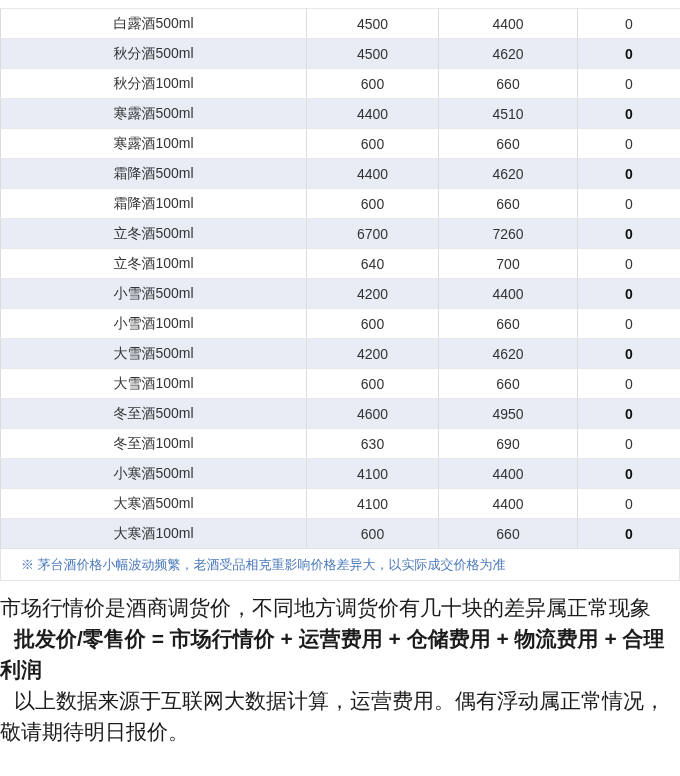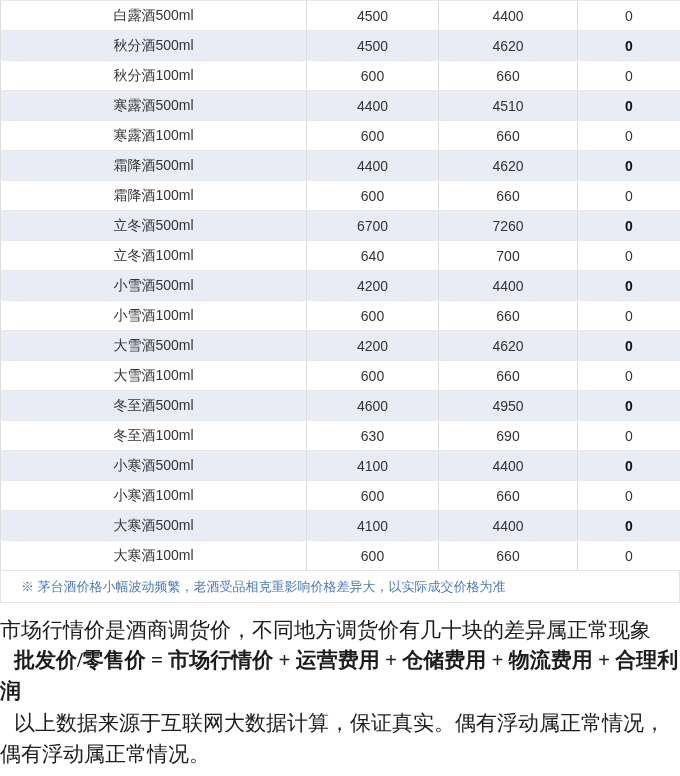--- a/index.html
+++ b/index.html
@@ -3,21 +3,21 @@
 <meta charset="utf-8">
 <style>
   * { box-sizing: border-box; }
   html, body {
     margin: 0; padding: 0;
     width: 680px; height: 776px;
     background: #ffffff;
     font-family: "Liberation Sans", sans-serif;
     overflow: hidden;
   }
-  .page { width: 680px; }
+  .page { width: 680px; margin-top: 8px; }
 
   table.price-table {
     width: 680px;
     table-layout: fixed;
     border-collapse: collapse;
   }
   table.price-table td {
     height: 30px;
     padding: 0 4px;
     text-align: center;
@@ -57,21 +57,20 @@
   .notes { margin-top: 11px; }
   .notes p {
     margin: 0;
     font-size: 21px;
     line-height: 31px;
     color: #1c1c1c;
   }
   .notes p.formula {
     font-weight: 700;
     text-indent: 14px;
-    font-family: Liberation Serif, serif;
   }
   .notes p.source {
     text-indent: 14px;
   }
 </style>
 </head>
 <body>
 
 <div class="page">
 
@@ -173,41 +172,35 @@
           <td>690</td>
           <td>0</td>
         </tr>
         <tr>
           <td>小寒酒500ml</td>
           <td>4100</td>
           <td>4400</td>
           <td>0</td>
         </tr>
         <tr>
-          <td>小寒酒100ml</td>
-          <td>600</td>
-          <td>660</td>
-          <td>0</td>
-        </tr>
-        <tr>
           <td>大寒酒500ml</td>
           <td>4100</td>
           <td>4400</td>
           <td>0</td>
         </tr>
         <tr>
           <td>大寒酒100ml</td>
           <td>600</td>
           <td>660</td>
           <td>0</td>
         </tr>
       </tbody>
   </table>
 
   <div class="footnote-row">※ 茅台酒价格小幅波动频繁，老酒受品相克重影响价格差异大，以实际成交价格为准</div>
 
   <div class="notes">
     <p>市场行情价是酒商调货价，不同地方调货价有几十块的差异属正常现象</p>
     <p class="formula">批发价/零售价 = 市场行情价 + 运营费用 + 仓储费用 + 物流费用 + 合理利润</p>
-    <p class="source">以上数据来源于互联网大数据计算，保证真实。偶有浮动属正常情况，偶有浮动属正常情况。</p>
+    <p class="source">以上数据来源于互联网大数据计算，运营费用。偶有浮动属正常情况，敬请期待明日报价。</p>
   </div>
 
 </div>
 
 </body></html>

